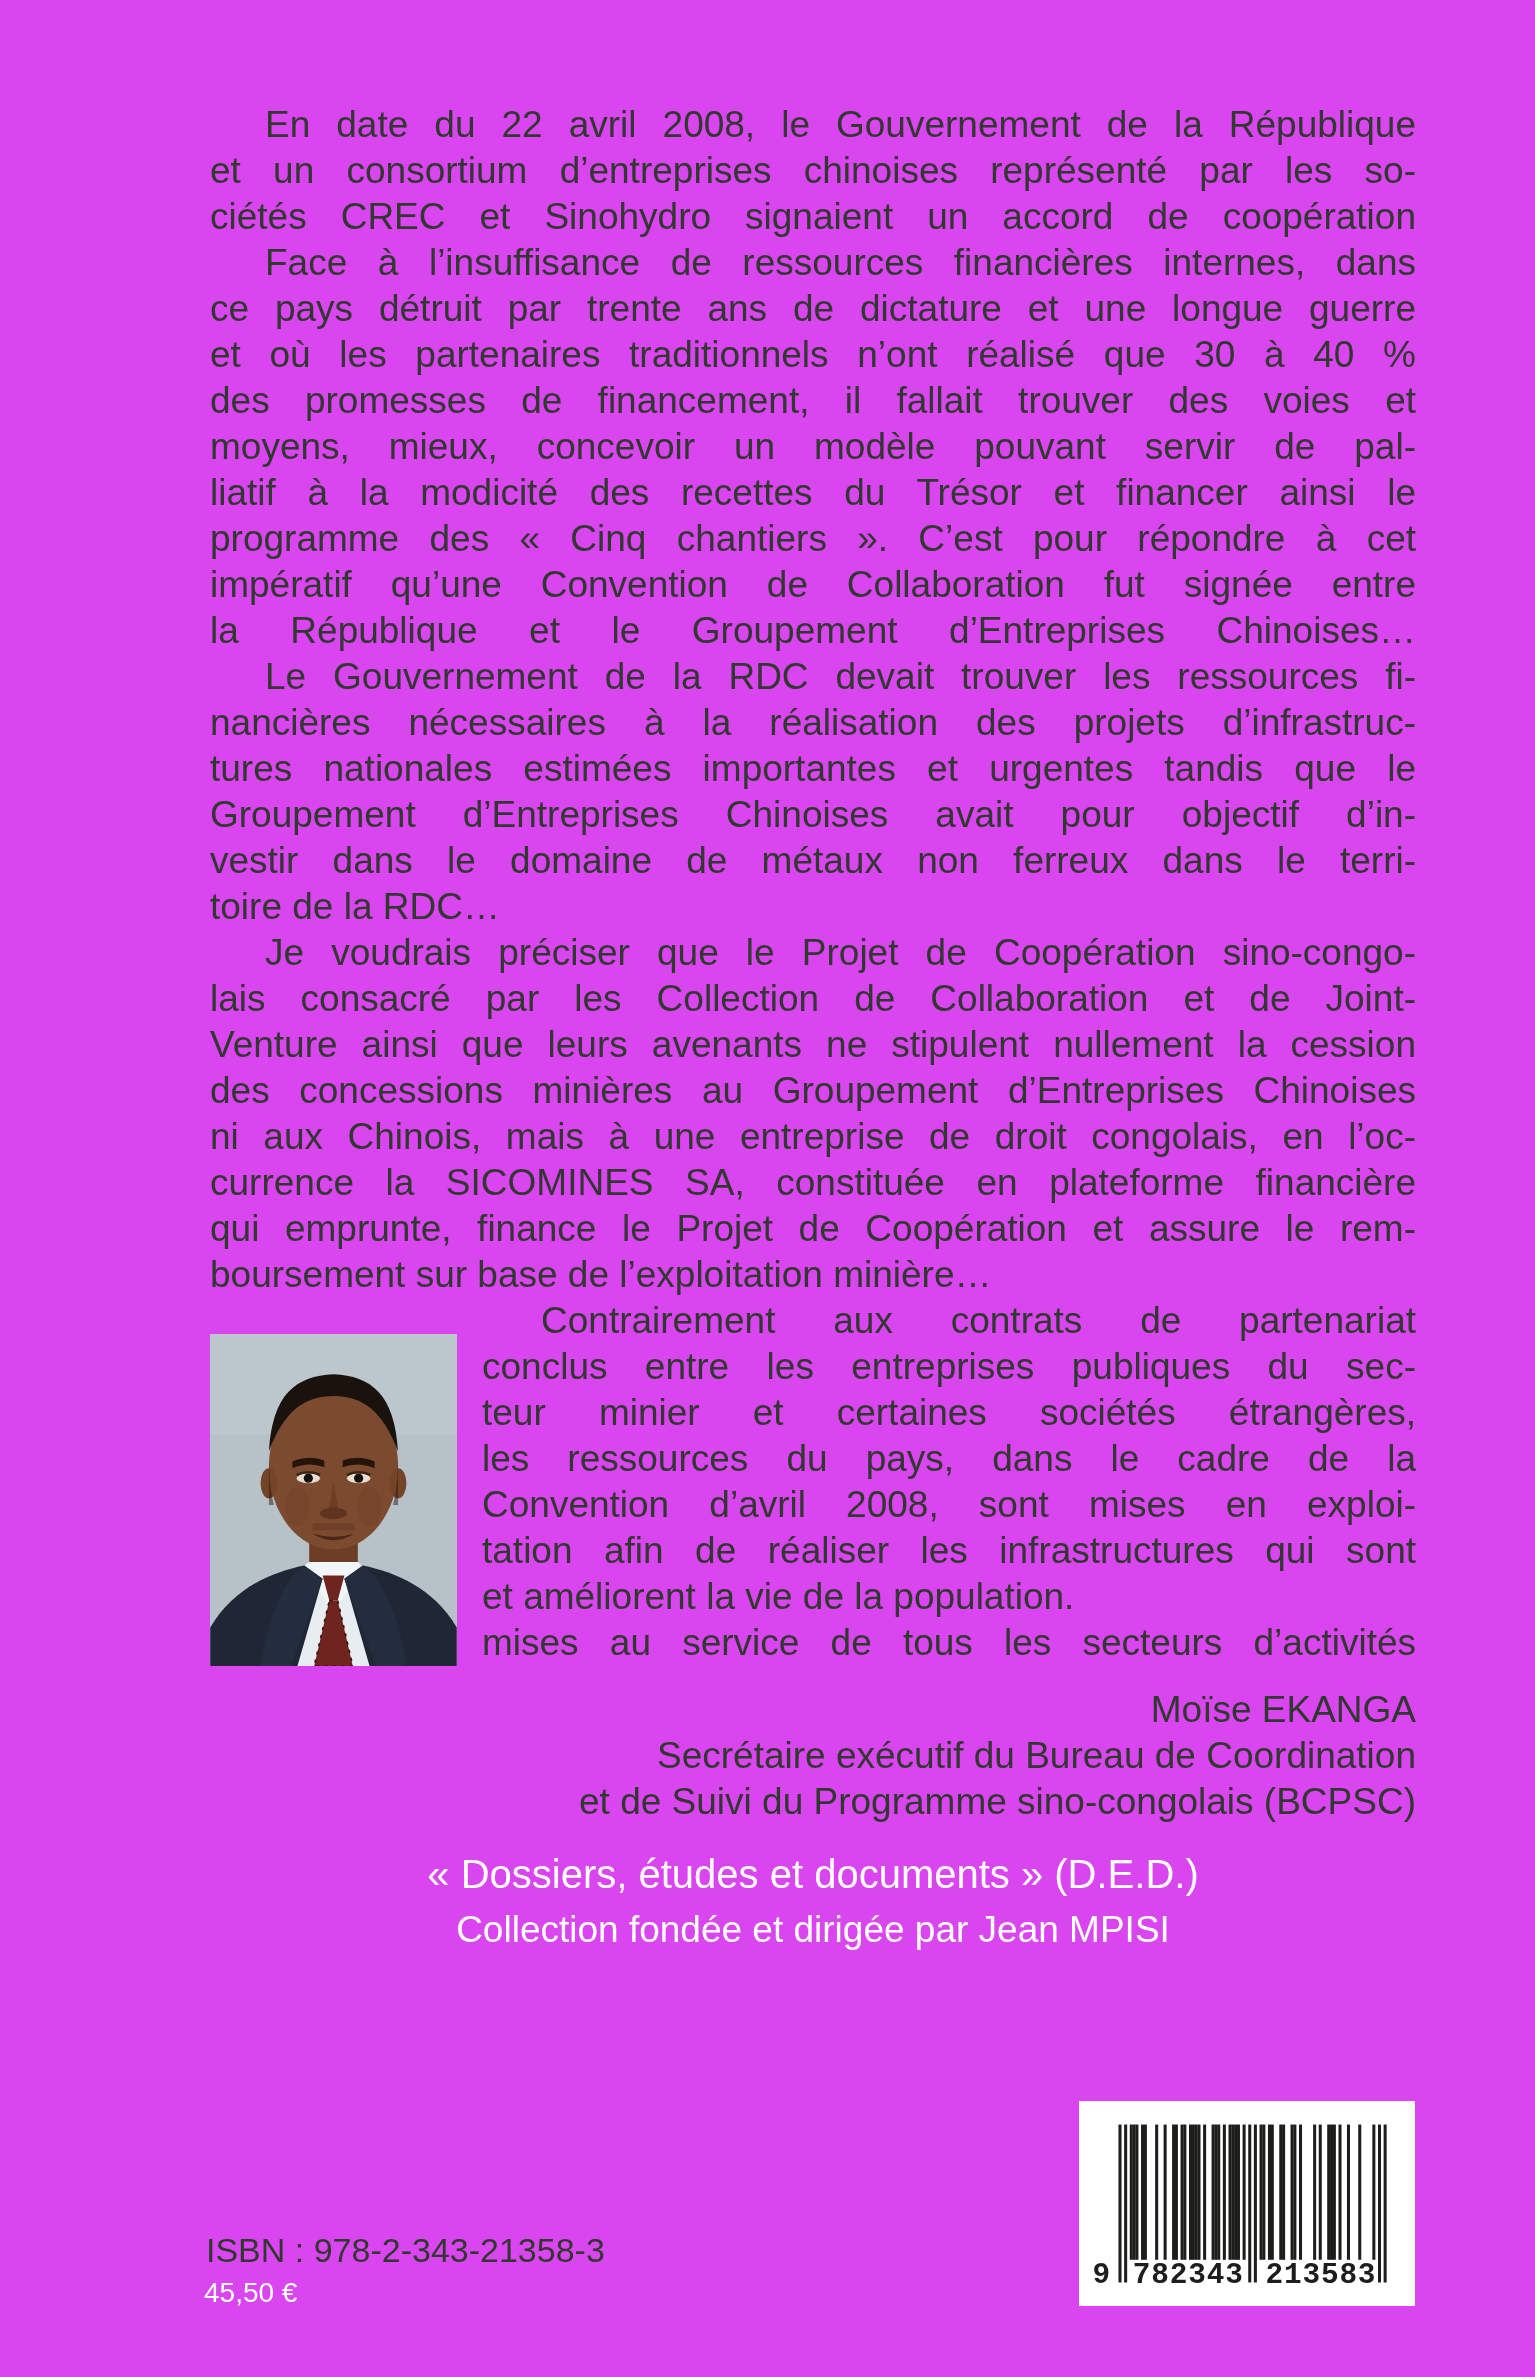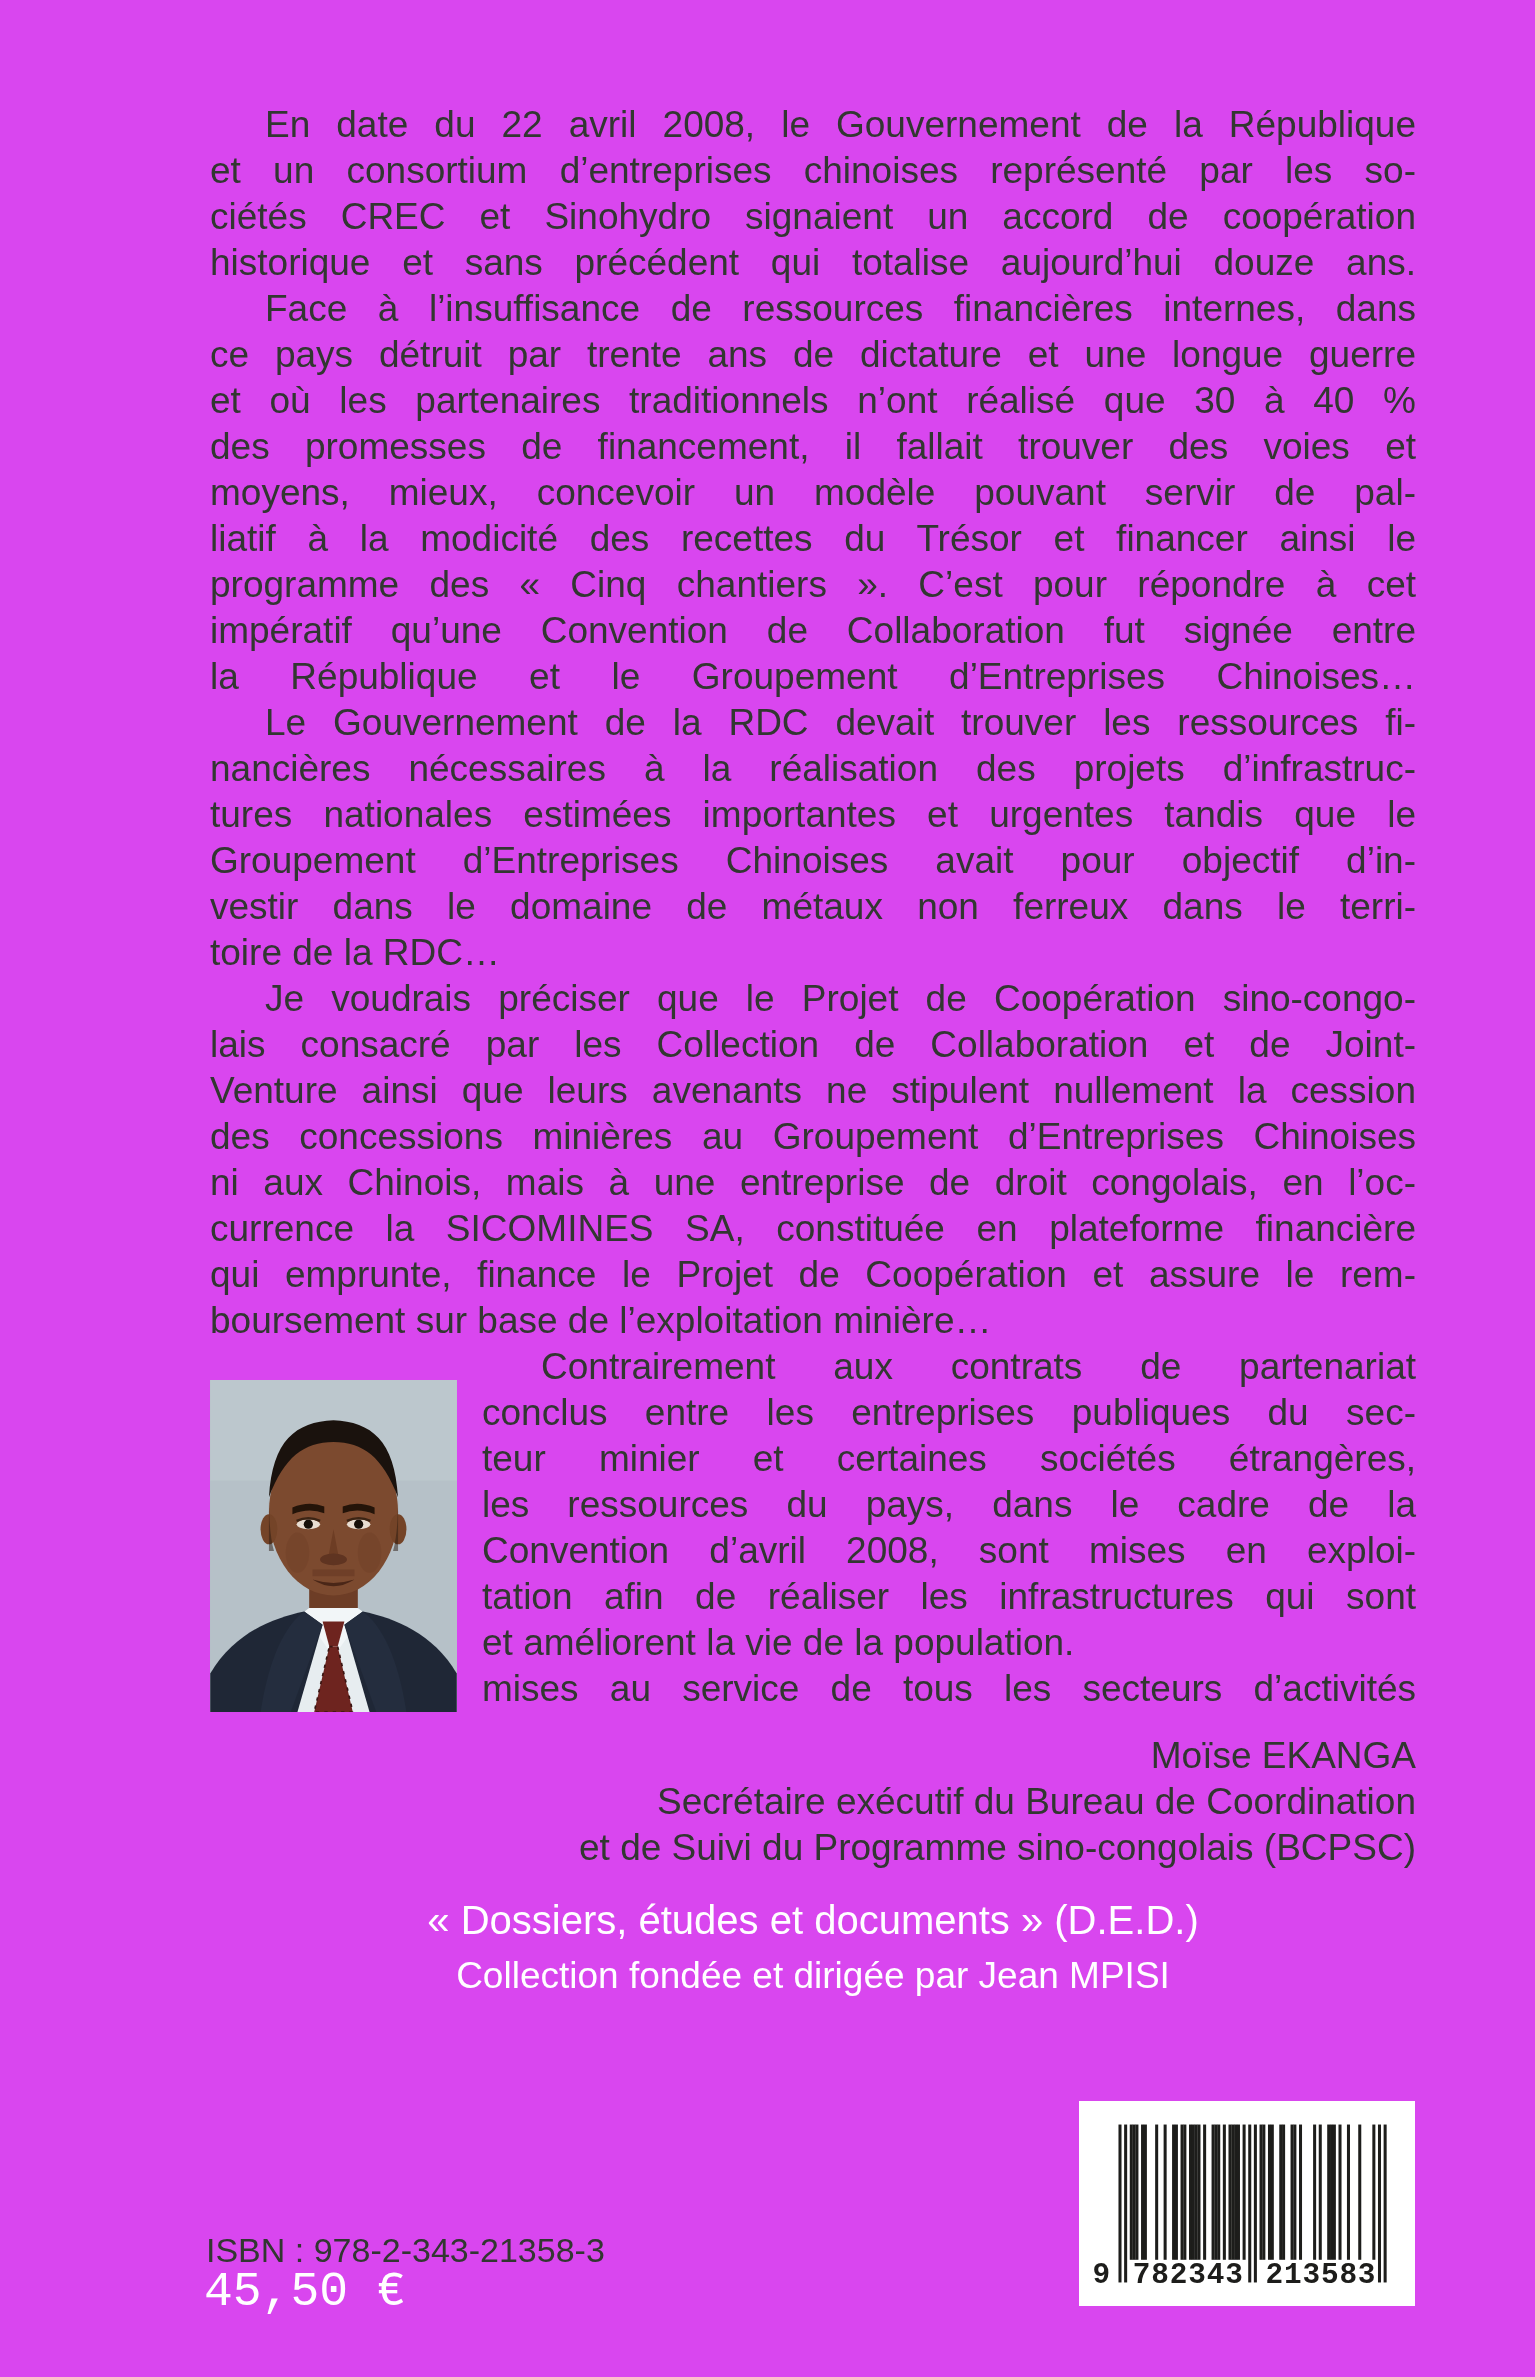--- a/index.html
+++ b/index.html
@@ -46,22 +46,22 @@
     color:#ffffff;
   }
   .collection-line1{ font-size:40px; line-height:59px; }
   .collection-line2{ font-size:37px; line-height:52px; }
   .isbn{
     position:absolute;left:206px;top:2231px;
     font-size:34px;line-height:39px;color:#323731;
   }
   .price{
     position:absolute;left:204px;top:2268px;
-    font-family:Liberation Mono, monospace;
-    font-size:48px;line-height:49px;color:#ffffff;
+    font-family:Liberation Sans, sans-serif;
+    font-size:28px;line-height:49px;color:#ffffff;
   }
   .barcode-box{
     position:absolute;left:1079px;top:2101px;
     width:336px;height:205px;
     background:#ffffff;
   }
   .barcode-box svg{ display:block; }
   .bc-digit{
     font-family:"Liberation Mono","DejaVu Sans Mono",monospace;
     font-weight:bold;
@@ -74,21 +74,20 @@
 <body>
 
 <div class="page">
 
   <div class="text-col">
 
     <div class="para p-full-last">
         <div class="tline first">En date du 22 avril 2008, le Gouvernement de la République</div>
         <div class="tline">et un consortium d’entreprises chinoises représenté par les so-</div>
         <div class="tline">ciétés CREC et Sinohydro signaient un accord de coopération</div>
-        <div class="tline last">historique et sans précédent qui totalise aujourd’hui douze ans.</div>
       </div>
     <div class="para p-full-last">
         <div class="tline first">Face à l’insuffisance de ressources financières internes, dans</div>
         <div class="tline">ce pays détruit par trente ans de dictature et une longue guerre</div>
         <div class="tline">et où les partenaires traditionnels n’ont réalisé que 30 à 40 %</div>
         <div class="tline">des promesses de financement, il fallait trouver des voies et</div>
         <div class="tline">moyens, mieux, concevoir un modèle pouvant servir de pal-</div>
         <div class="tline">liatif à la modicité des recettes du Trésor et financer ainsi le</div>
         <div class="tline">programme des « Cinq chantiers ». C’est pour répondre à cet</div>
         <div class="tline">impératif qu’une Convention de Collaboration fut signée entre</div>

